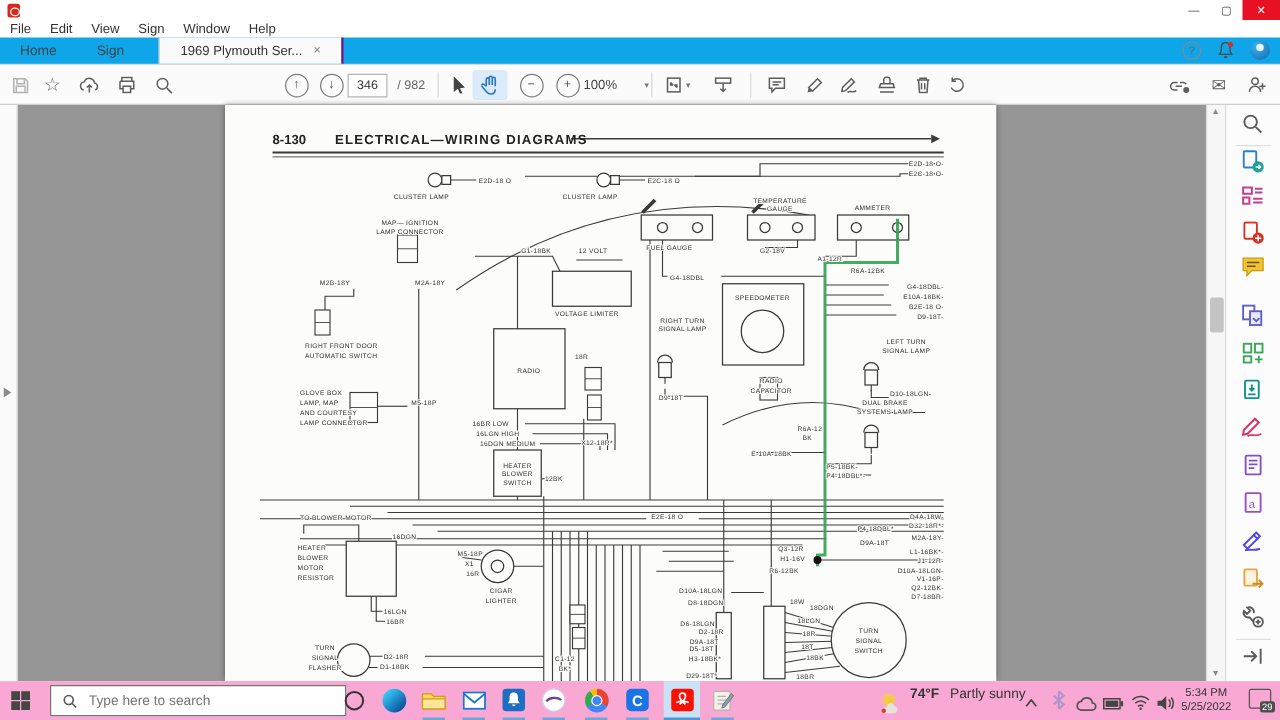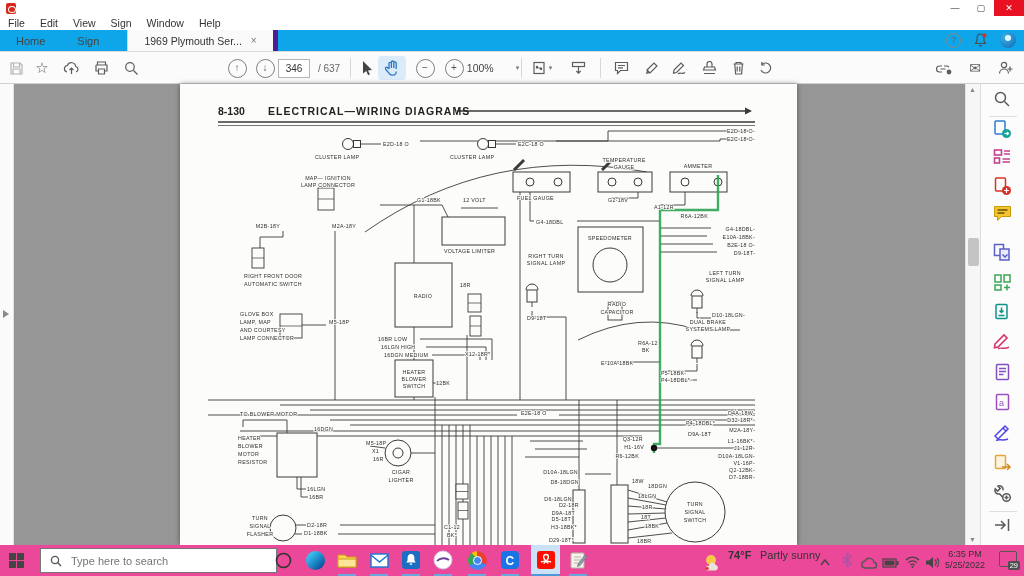--- a/index.html
+++ b/index.html
@@ -10,21 +10,21 @@
   #pdf-file-ico{width:10px;height:11px;background:#d8281c;border-radius:2px;margin-right:5px;position:relative;}
   #pdf-file-ico:after{content:"";position:absolute;left:2px;top:3px;width:6px;height:5px;border:1.4px solid #fff;border-radius:50%;}
   #winbtns{position:absolute;right:0;top:0;height:16px;display:flex;align-items:center;}
   .wbtn{width:26px;height:16px;text-align:center;font-size:9px;color:#444;line-height:16px;}
   .wbtn.close{background:#e81123;color:#fff;width:30px;}
   
   #menubar{height:14px;display:flex;gap:15px;align-items:center;padding-left:8px;font-size:10.5px;color:#333;background:#fff;}
   
   #tabbar{height:22px;background:#0ea5e9;border-bottom:1px solid #dadada;display:flex;align-items:stretch;font-size:11px;color:#444;}
   .tab{padding:0 16px;display:flex;align-items:center;}
-  #doctab{margin-left:12px;background:#fafafa;border-left:1px solid #d5d5d5;border-right:5px solid #4c1d95;font-size:10.5px;gap:9px;color:#333;padding-left:16px;}
+  #doctab{margin-left:12px;background:#fafafa;border-left:1px solid #d5d5d5;border-right:2px solid #4c1d95;font-size:10.5px;gap:9px;color:#333;padding-left:16px;}
   #doctab .x{color:#777;font-size:10px;}
   #tab-right{position:absolute;right:8px;top:32px;display:flex;align-items:center;gap:13px;}
   #help-circ{width:13px;height:13px;border:1px solid #888;border-radius:50%;font-size:9px;color:#666;text-align:center;line-height:13px;}
   #avatar{width:16px;height:16px;border-radius:50%;background:radial-gradient(circle at 35% 30%,#36b3e8,#1467b3);position:relative;}
   #avatar:after{content:"";position:absolute;left:5px;top:3px;width:6px;height:6px;border-radius:50%;background:#e8f4fb;}
   
   #toolbar{height:32px;background:#fbfbfb;border-bottom:1px solid #cfcfcf;}
   .ti{position:absolute;top:0;height:32px;display:flex;align-items:center;justify-content:center;color:#5d5d5d;}
   .circ{width:17px;height:17px;border:1px solid #7e7e7e;border-radius:50%;font-size:10px;line-height:16px;text-align:center;color:#555;}
   .tdiv{position:absolute;top:6px;width:1px;height:20px;background:#d8d8d8;}
@@ -36,21 +36,21 @@
   #navstrip{position:absolute;left:0;top:0;width:13px;height:461px;background:#fafafa;border-right:1px solid #e2e2e2;}
   #nav-arrow{position:absolute;left:3px;top:226px;width:0;height:0;border-left:6px solid #8a8a8a;border-top:4px solid transparent;border-bottom:4px solid transparent;}
   #page{position:absolute;left:180px;top:0;width:617px;height:461px;background:#fcfcfa;box-shadow:0 0 5px rgba(0,0,0,.45);}
   #vscroll{position:absolute;left:965px;top:0;width:15px;height:461px;background:#f6f6f6;border-left:1px solid #e3e3e3;}
   #vthumb{position:absolute;left:2px;top:154px;width:11px;height:28px;background:#c4c4c4;border-radius:2px;}
   .sarr{position:absolute;left:3px;font-size:7px;color:#888;}
   #toolpanel{position:absolute;left:980px;top:0;width:44px;height:461px;background:#fcfcfc;border-left:1px solid #ddd;}
   .pt{position:absolute;left:12px;width:20px;height:20px;}
   .pdivider{position:absolute;left:8px;width:28px;height:1px;background:#e0e0e0;}
   
-  #taskbar{position:absolute;bottom:0;left:0;width:1024px;height:31px;background:#ec4899;}
+  #taskbar{position:absolute;bottom:0;left:0;width:1024px;height:31px;background:#f9a8d4;}
   #startbtn{position:absolute;left:9px;top:8px;width:15px;height:15px;display:grid;grid-template-columns:7px 7px;grid-gap:1px;}
   #startbtn div{background:#454545;width:7px;height:7px;}
   #tsearch{position:absolute;left:40px;top:3px;width:226px;height:23px;background:#fff;border:1px solid #777;display:flex;align-items:center;gap:7px;padding-left:9px;font-size:11px;color:#555;}
   #tsearch input{border:none;outline:none;font-size:11px;color:#555;width:170px;font-family:"Liberation Sans",sans-serif;background:transparent;}
   .tico{position:absolute;top:4px;width:22px;height:22px;display:flex;align-items:center;justify-content:center;}
   .uline{position:absolute;bottom:0;height:2px;width:18px;background:#6aa7dd;}
   #acro-active{position:absolute;left:531px;top:0;width:29px;height:31px;background:#cbe2f6;}
   #acro-active .uline{width:29px;left:0;background:#4f96d6;}
   .trtxt{position:absolute;top:0;height:19px;display:flex;align-items:center;font-size:11px;color:#333;}
   #clock{position:absolute;left:938px;top:4px;width:54px;text-align:center;font-size:9px;line-height:11px;color:#333;}
@@ -121,21 +121,21 @@
       </svg>
   </div>
 
   <div class="ti" style="left:226px;width:22px">
       <div class="circ">↑</div>
     </div>
   <div class="ti" style="left:254px;width:22px">
       <div class="circ">↓</div>
     </div>
   <input id="pagebox" class="ti" value="346" style="">
-  <div class="ti" style="left:312px;width:34px;font-size:10px;color:#666">/ 637</div>
+  <div class="ti" style="left:312px;width:34px;font-size:10px;color:#666">/ 982</div>
   <div class="tdiv" style="left:350px"></div>
   <div class="ti" style="left:356px;width:22px">
     <svg width="11" height="14" viewBox="0 0 11 14">
         <path d="M1 0 L10 9 L6 9.5 L8 13.5 L6 14 L4.3 10 L1 12.5 Z" fill="#444"></path>
       </svg>
   </div>
   <div class="ti" id="handtool">
     <svg width="15" height="16" viewBox="0 0 15 16" fill="none" stroke="#2a76c6" stroke-width="1.3">
       <path d="M4 9 V3.5 a1.2 1.2 0 0 1 2.4 0 M6.4 8 V2.2 a1.2 1.2 0 0 1 2.4 0 M8.8 8 V3 a1.2 1.2 0 0 1 2.4 0 V9"></path>
       <path d="M4 9 L2.4 7.6 a1.2 1.2 0 0 0 -1.8 1.6 L4.4 13.6 a4 4 0 0 0 3.3 1.6 c2.6 0 3.5-1.6 3.5-3.8"></path>
@@ -680,19 +680,19 @@
         <circle cx="7.5" cy="11" r="1" fill="#444" stroke="none"></circle>
       </svg>
     </div>
   <div class="tico" style="left:921px;top:6px">
     <svg width="15" height="13" viewBox="0 0 15 13">
         <path d="M1 4.5 h3 L8 1 v11 L4 8.5 h-3 z" fill="#444"></path>
         <path d="M10 3.5 a4.5 4.5 0 0 1 0 6 M12 2 a7 7 0 0 1 0 9" fill="none" stroke="#444" stroke-width="1.2"></path>
       </svg>
     </div>
   <div id="clock">
-    <div>6:35 PM</div>
+    <div>5:34 PM</div>
     <div>5/25/2022</div>
   </div>
   <div id="notif">
     <div id="notifbadge">29</div>
   </div>
 </div>
 
 </body></html>

